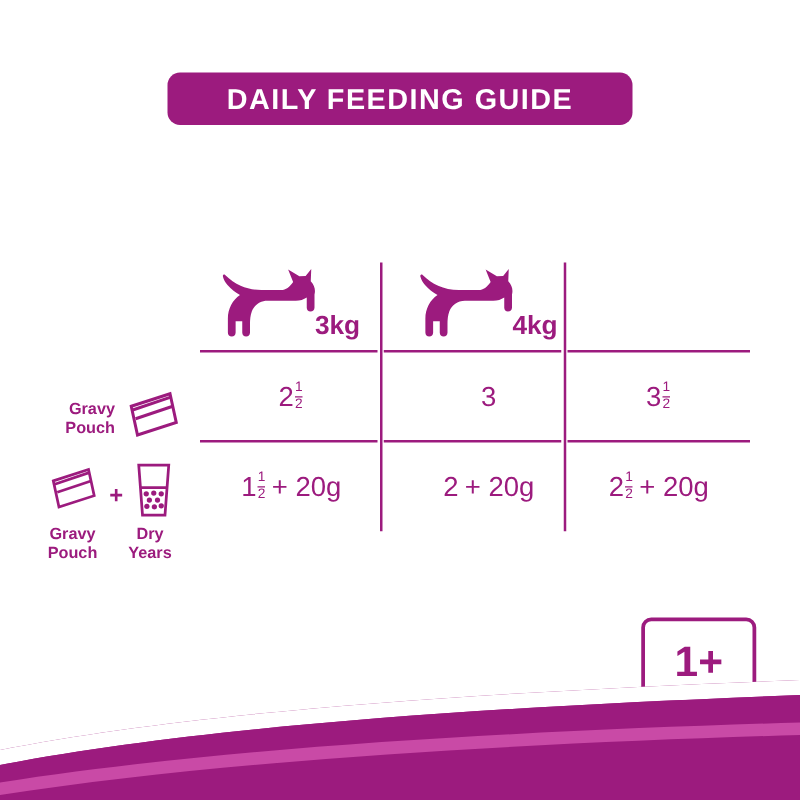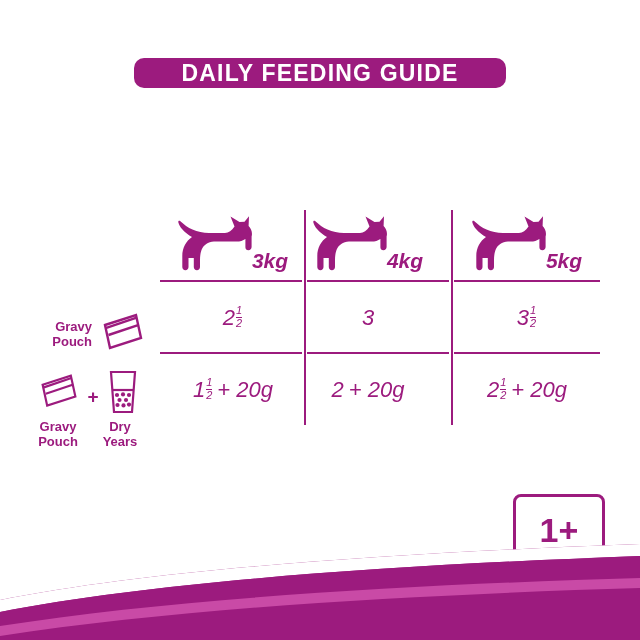--- a/index.html
+++ b/index.html
@@ -21,51 +21,50 @@
     background: #ffffff;
     overflow: hidden;
   }
 
   
   .title-banner {
     position: absolute;
     left: 134px;
     top: 58px;
     width: 372px;
-    height: 30px;
+    height: 42px;
     background: #9c1b7e;
     border-radius: 10px;
     display: flex;
     align-items: center;
     justify-content: center;
   }
   .title-text {
     color: #ffffff;
     font-size: 23px;
     font-weight: bold;
     letter-spacing: 1.2px;
   }
 
   
   .table {
     position: absolute;
     left: 160px;
     top: 200px;
     width: 440px;
     height: 225px;
-    font-style: italic;
   }
   .col {
     position: absolute;
     top: 0;
     width: 146px;
     height: 225px;
   }
   .col-0 { left: 0px; }
-  .col-1 { left: 135px; }
+  .col-1 { left: 158px; }
   .col-2 { left: 294px; }
 
   
   .vsep {
     position: absolute;
     top: 10px;
     width: 2px;
     height: 215px;
     background: #9c1b7e;
   }
@@ -333,47 +332,20 @@
         <span class="val-text">3</span>
       </div>
 
       <div class="val-cell row-2">
         <span class="val-text">2</span>
         <span class="val-text" style="margin-left:5px">+ 20g</span>
       </div>
     </div>
 
     <div class="col col-2">
-      <div class="head-cell">
-        <span class="cat-icon">
-          <svg width="78" height="58" viewBox="0 0 78 58" xmlns="http://www.w3.org/2000/svg">
-            <g fill="#9c1b7e">
-              <path d="M56.5 12.5 L52.5 2.5 L61.5 8.0 L66.5 7.8 L71.0 2.2 L70.6 12.0
-                       C73.5 15.0 74.6 19.0 73.6 22.5
-                       L73.6 33.0 C73.6 35.0 72.2 36.2 70.4 36.2
-                       C68.6 36.2 67.4 35.0 67.4 33.2 L67.4 25.0
-                       C65.0 26.6 62.0 27.6 58.6 27.6
-                       L36.0 27.6 C30.0 27.6 25.5 31.2 23.5 36.0
-                       C22.2 39.2 22.0 43.0 22.0 46.6
-                       L22.0 53.0 C22.0 55.0 20.7 56.2 18.9 56.2
-                       C17.1 56.2 15.8 55.0 15.8 53.0 L15.8 44.0
-                       L10.5 44.0 L10.5 53.0 C10.5 55.0 9.2 56.2 7.4 56.2
-                       C5.6 56.2 4.3 55.0 4.3 53.0 L4.3 42.0
-                       C4.3 34.0 8.0 27.0 14.0 23.0
-                       C10.5 21.0 7.0 18.5 4.0 15.0
-                       C2.2 12.9 0.9 10.6 0.3 8.2
-                       C0.0 7.0 1.2 6.2 2.1 7.0
-                       C6.0 10.6 10.0 13.6 14.5 15.6
-                       C19.5 17.8 25.0 19.0 31.0 19.0
-                       L47.0 19.0 C50.6 19.0 53.8 16.4 56.5 12.5 Z"></path>
-            </g>
-          </svg>
-        </span>
-        <span class="weight-label">5kg</span>
-      </div>
 
       <div class="val-cell row-1">
         <span class="val-text">3</span>
         <span class="frac">
           <span class="num">1</span>
           <span class="den">2</span>
         </span>
       </div>
 
       <div class="val-cell row-2">

